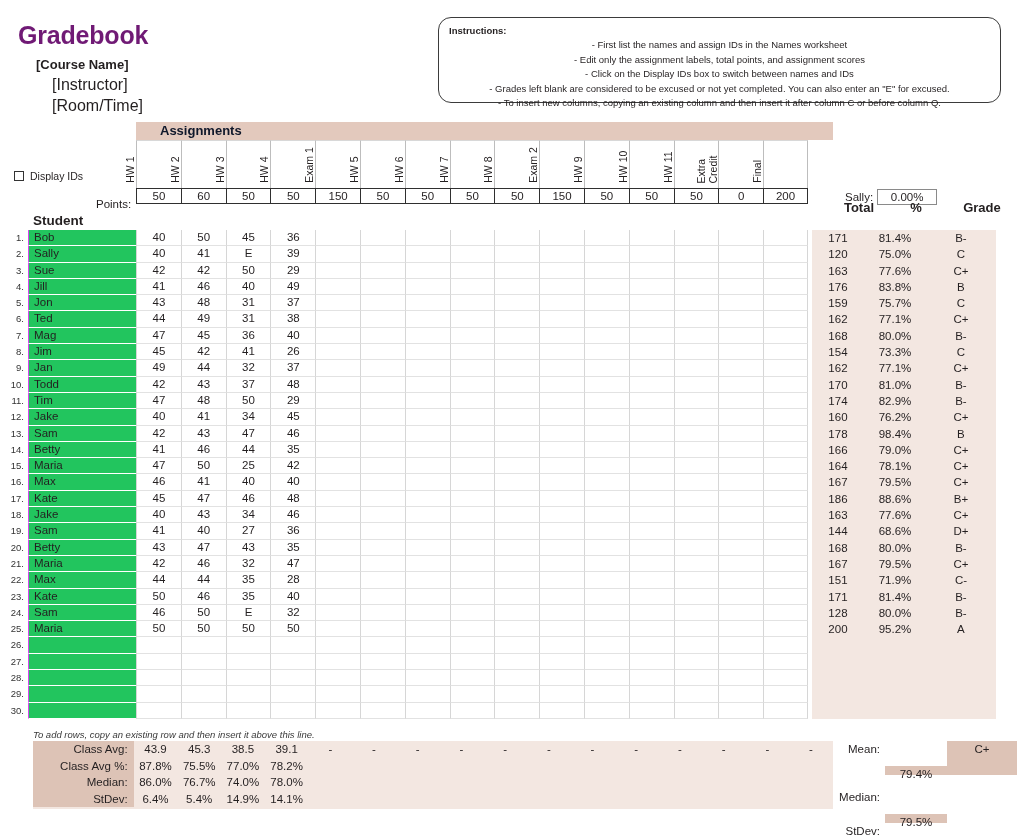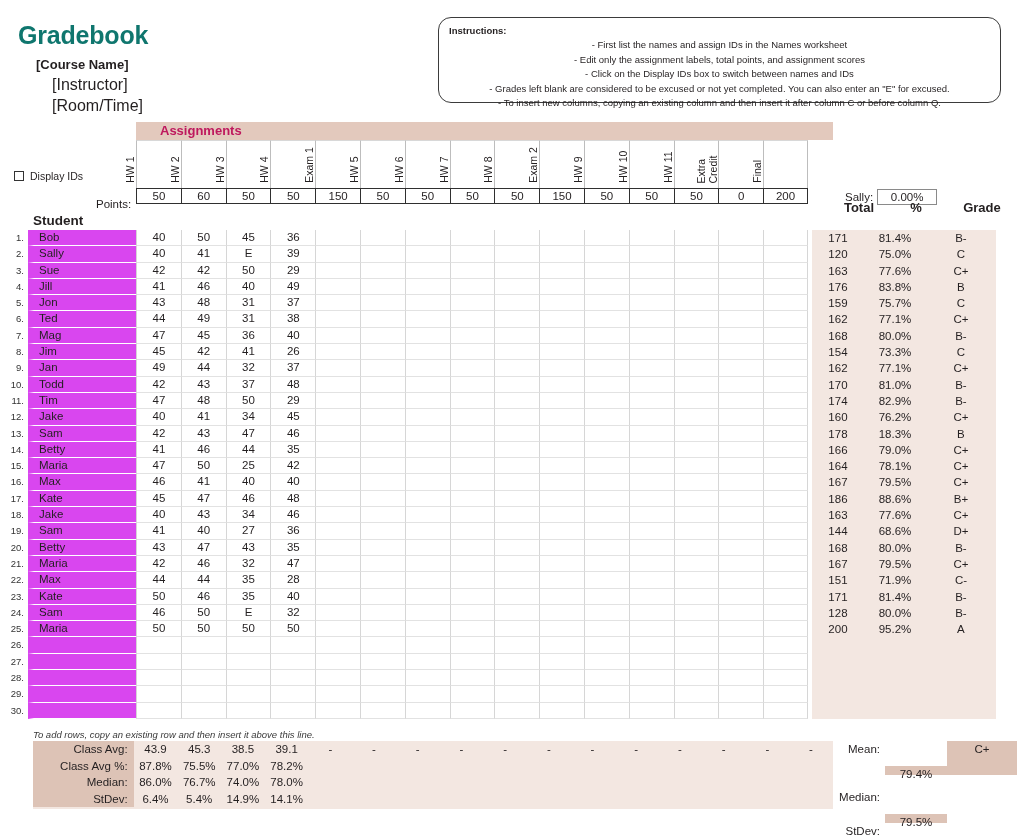--- a/index.html
+++ b/index.html
@@ -14,21 +14,21 @@
     color: #231f20;
     position: relative;
     overflow: hidden;
   }
 
   
   #title-block { position: absolute; left: 18px; top: 22px; }
   #app-title {
     font-size: 25px;
     font-weight: bold;
-    color: #0f766e;
+    color: #701a75;
     letter-spacing: -0.2px;
     line-height: 1.05;
   }
   #course-name {
     font-size: 13px;
     font-weight: bold;
     margin-top: 8px;
     margin-left: 18px;
     line-height: 1.35;
   }
@@ -143,21 +143,21 @@
     width: 697px;
     height: 18px;
     background: #e3c9bd;
   }
   #assignments-band-label {
     position: absolute;
     left: 24px;
     top: 1px;
     font-size: 13px;
     font-weight: bold;
-    color: #be185d;
+    color: #0f172a;
   }
 
   
   #assign-headers {
     position: absolute;
     left: 136px;
     top: 140px;
     display: flex;
     height: 48px;
   }
@@ -226,23 +226,23 @@
     width: 28px;
     font-size: 9.5px;
     text-align: right;
     padding-right: 4px;
     line-height: 16.3px;
     box-sizing: border-box;
     color: #333;
   }
   .namecell {
     width: 108px;
-    background: #d946ef;
+    background: #22c55e;
     border-bottom: 1px solid #ffffff;
-    border-left: 6px solid #d946ef;
+    border-left: 1px solid #d946ef;
     box-sizing: border-box;
     font-size: 11.5px;
     padding-left: 5px;
     line-height: 15px;
   }
   .scorecell {
     width: 44.8px;
     border-bottom: 1px solid #e2e2e2;
     border-left: 1px solid #d6d6d6;
     box-sizing: border-box;
@@ -757,21 +757,21 @@
       <div class="scorecell"></div>
       <div class="scorecell"></div>
       <div class="scorecell"></div>
       <div class="scorecell"></div>
       <div class="scorecell"></div>
       <div class="scorecell"></div>
       <div class="scorecell"></div>
       <div class="scorecell last-assign"></div>
       <div class="gap-cell"></div>
       <div class="totcell">178</div>
-      <div class="pctcell">18.3%</div>
+      <div class="pctcell">98.4%</div>
       <div class="gradecell">B</div>
     </div>
     <div class="grid-row">
       <div class="rownum">14.</div>
       <div class="namecell">Betty</div>
       <div class="scorecell">41</div>
       <div class="scorecell">46</div>
       <div class="scorecell">44</div>
       <div class="scorecell">35</div>
       <div class="scorecell"></div>

